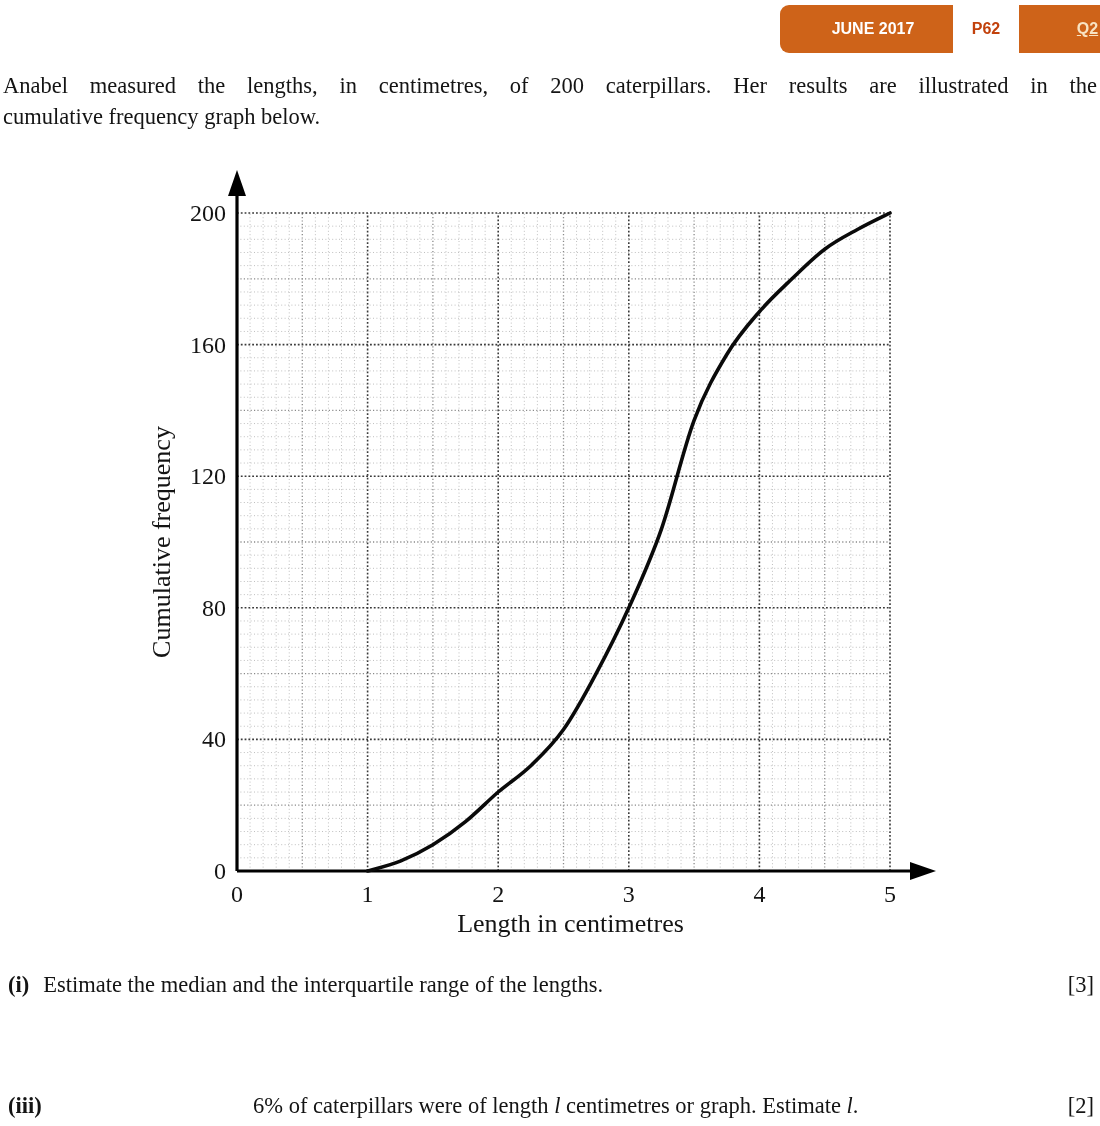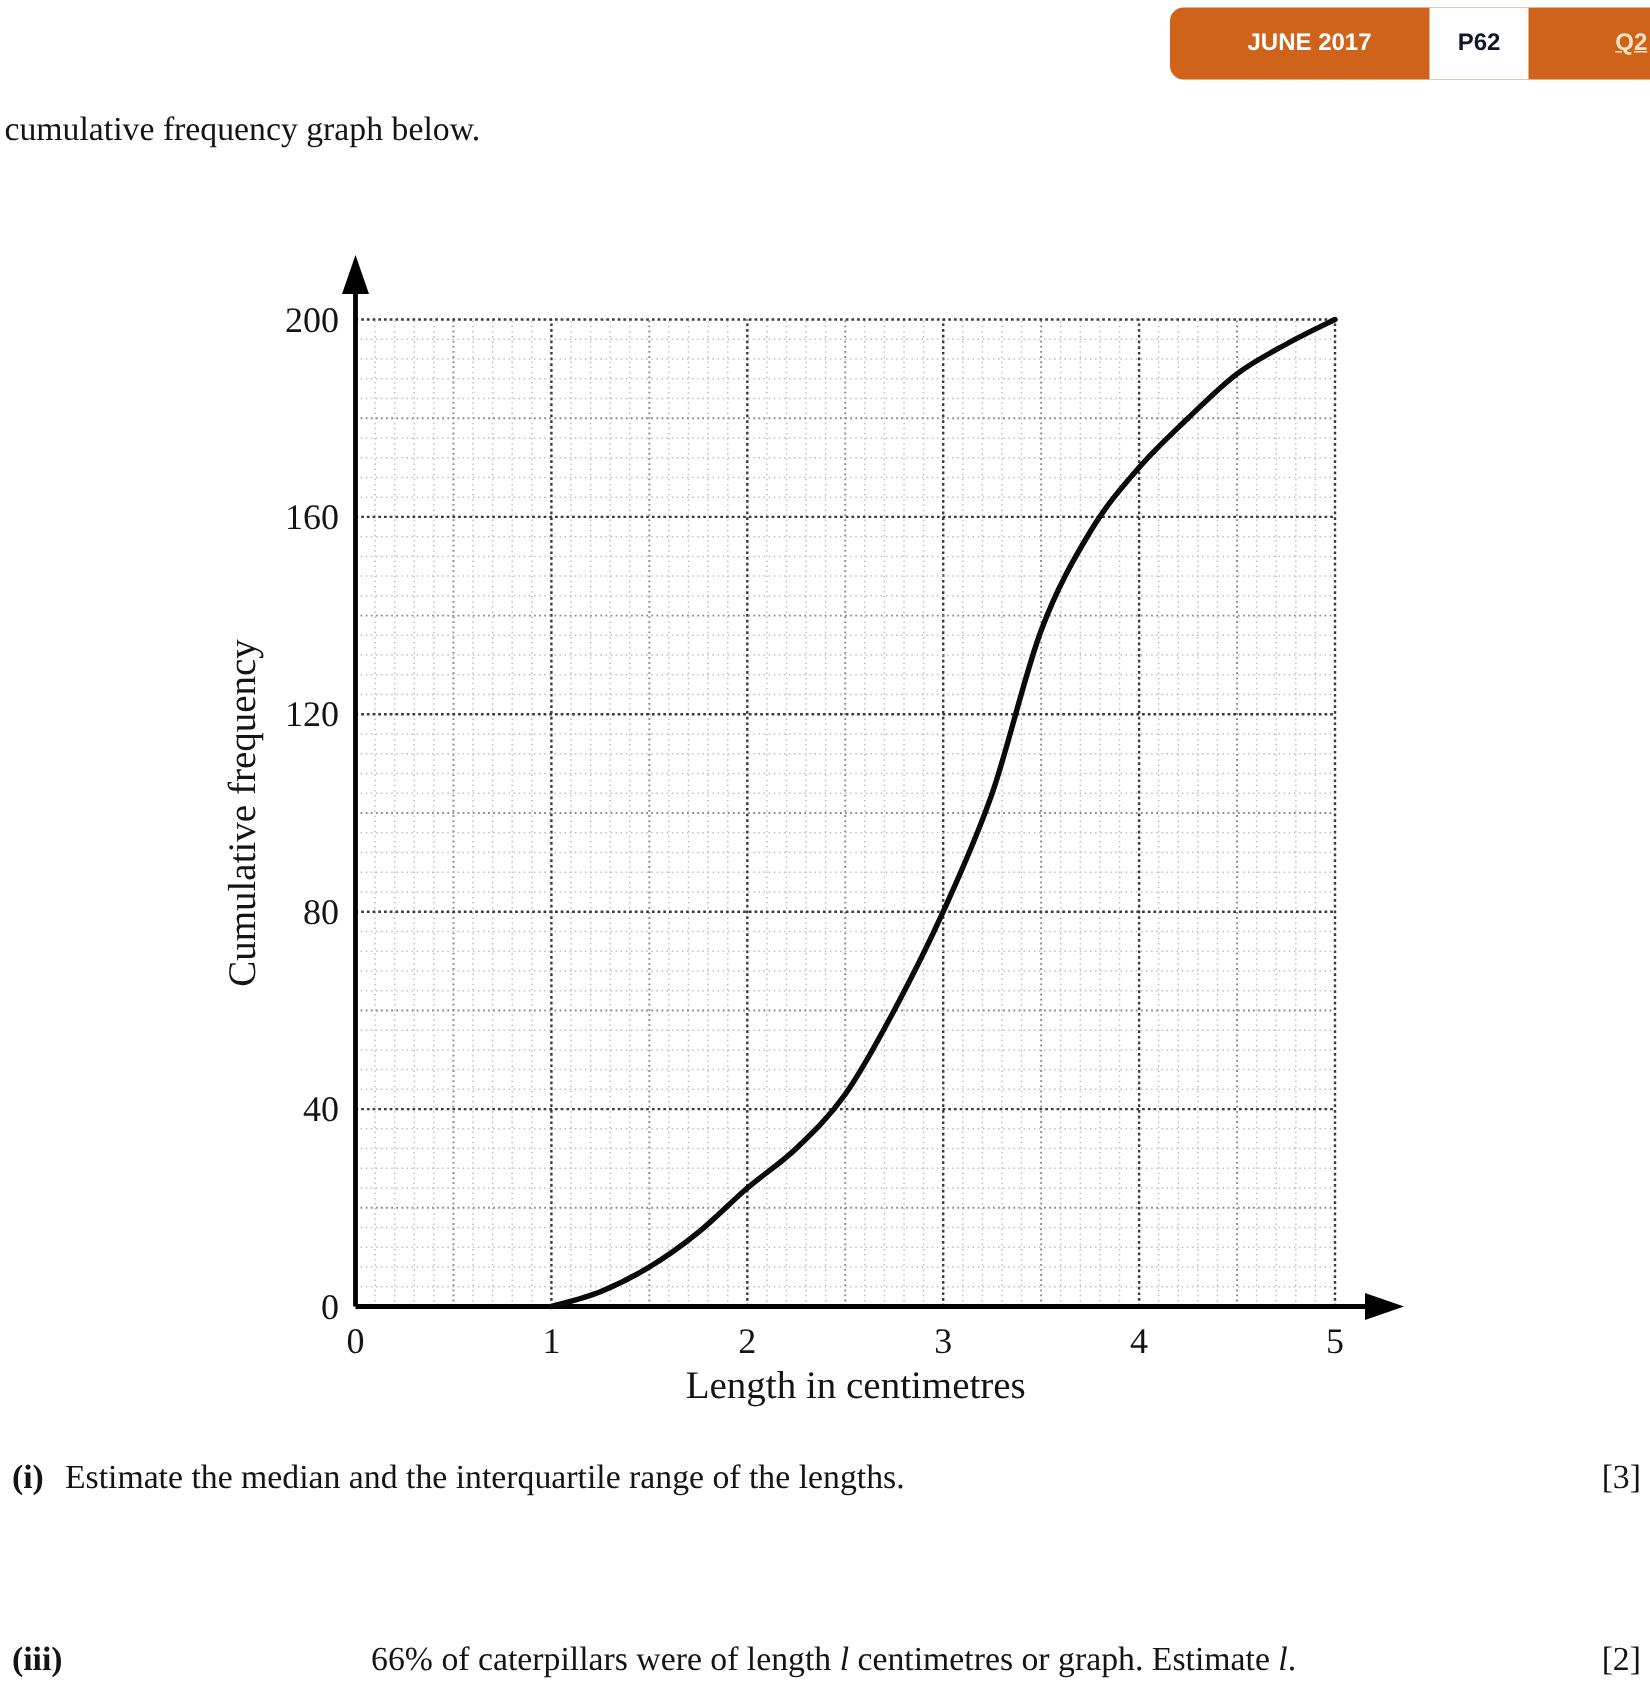--- a/index.html
+++ b/index.html
@@ -22,21 +22,21 @@
     display: flex;
     border-radius: 9px;
     overflow: hidden;
     font-family: "Liberation Sans", sans-serif;
     font-weight: 700;
     font-size: 16px;
     padding-left: 13px;
   }
   .badge-seg { display: flex; align-items: center; justify-content: center; }
   .badge-session { width: 160px; color: #ffffff; }
-  .badge-paper   { width: 66px;  background: #ffffff; color: #0f172a; }
+  .badge-paper   { width: 66px;  background: #ffffff; color: #c2410c; }
   .badge-qnum    { flex: 1; }
 
   
   .intro {
     position: absolute;
     left: 3px; top: 70px;
     width: 1094px;
     font-size: 22.5px;
     line-height: 31px;
   }
@@ -84,20 +84,21 @@
 
 <div class="page">
 
   <div class="badge" style="background: rgb(206, 99, 25);">
     <div class="badge-seg badge-session" style="color: rgb(255, 255, 255);">JUNE 2017</div>
     <div class="badge-seg badge-paper">P62</div>
     <div class="badge-seg badge-qnum" style="color: rgb(248, 227, 195); text-decoration: underline;">Q2</div>
   </div>
 
   <div class="intro">
+    <div class="l1">Anabel measured the lengths, in centimetres, of 200 caterpillars.  Her results are illustrated in the</div>
     <div class="l2">cumulative frequency graph below.</div>
   </div>
 
   <div class="chart-wrap">
     <svg id="cf-chart" width="830" height="800" viewBox="0 0 830 800">
         <g>
           <line x1="120.06" y1="711" x2="120.06" y2="53" class="grid-fine"></line>
           <line x1="133.12" y1="711" x2="133.12" y2="53" class="grid-fine"></line>
           <line x1="146.18" y1="711" x2="146.18" y2="53" class="grid-fine"></line>
           <line x1="159.24" y1="711" x2="159.24" y2="53" class="grid-fine"></line>
@@ -226,17 +227,17 @@
 
   <div class="q-row q1">
     <span class="q-label">(i)</span>
     <span class="q-text">Estimate the median and the interquartile range of the lengths.</span>
     <span class="q-marks">[3]</span>
   </div>
 
 
   <div class="q-row q3">
     <span class="q-label">(iii)</span>
-    <span class="q-text"><span>66% of caterpillars were of length </span><span class="var-italic">l</span><span> centimetres or graph.  Estimate </span><span class="var-italic">l</span><span>.</span></span>
+    <span class="q-text"><span>6% of caterpillars were of length </span><span class="var-italic">l</span><span> centimetres or graph.  Estimate </span><span class="var-italic">l</span><span>.</span></span>
     <span class="q-marks">[2]</span>
   </div>
 
 </div>
 
 </body></html>

